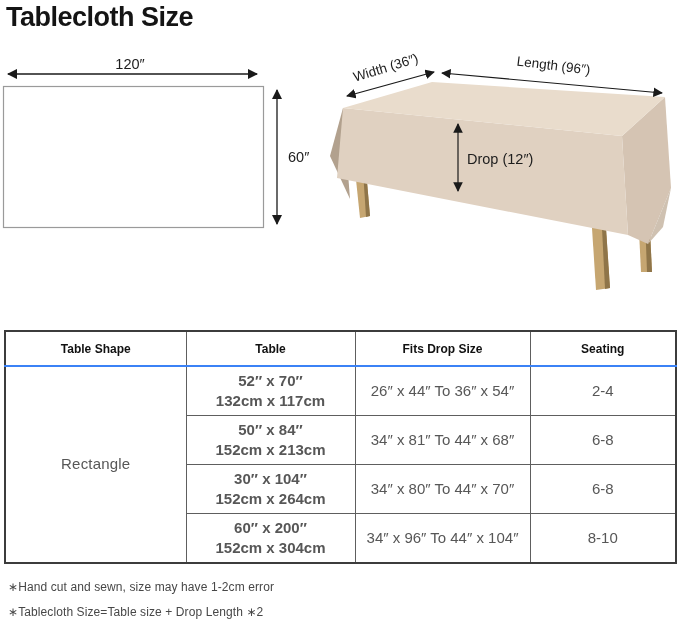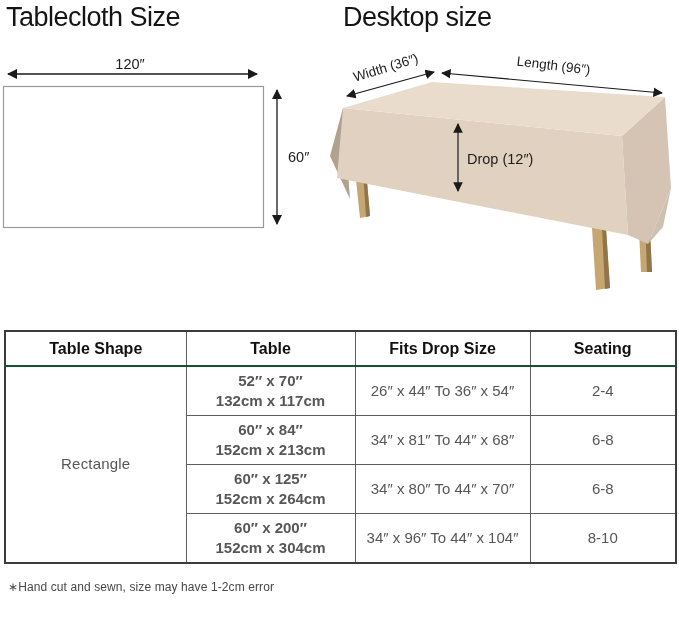--- a/index.html
+++ b/index.html
@@ -1,63 +1,62 @@
 <!DOCTYPE html>
 <html><head>
 <meta charset="utf-8">
 <style>
   html,body{margin:0;padding:0;background:#fff;}
   .canvas{
     position:relative;width:679px;height:626px;background:#fff;overflow:hidden;
     font-family:"Liberation Sans",sans-serif;color:#1a1a1a;
   }
   .big-title{
-    position:absolute;top:2px;font-size:27px;font-weight:400;
+    position:absolute;top:2px;font-size:27px;font-weight:700;
     letter-spacing:-0.5px;color:#141414;white-space:nowrap;
   }
   #title-left{left:6px;}
   #title-right{left:343px;}
   svg{position:absolute;display:block;}
   #flat-diagram{left:0;top:52px;}
   #table-illustration{left:330px;top:36px;}
   .dim-text{font-size:14.5px;fill:#1d1d1d;font-family:"Liberation Sans",sans-serif;}
   .dim-text-sm{font-size:13.5px;fill:#1d1d1d;font-family:"Liberation Sans",sans-serif;}
 
   table.size-table{
     position:absolute;left:4px;top:330px;width:671px;
     border-collapse:collapse;table-layout:fixed;background:#fff;
     font-family:"Liberation Sans",sans-serif;
   }
   table.size-table,
   table.size-table th,
   table.size-table td{border:1px solid #5e5e5e;}
   table.size-table{border:2px solid #3c3c3c;}
   table.size-table th{
-    height:31px;font-size:16px;font-weight:700;color:#111;
-    text-align:center;vertical-align:middle;border-bottom:2px solid #14532d;
+    height:31px;font-size:12px;font-weight:700;color:#111;
+    text-align:center;vertical-align:middle;border-bottom:2px solid #3b82f6;
   }
   table.size-table td{
     height:46px;text-align:center;vertical-align:middle;
     font-size:15px;color:#575757;line-height:1.35;
   }
   td.shape-cell{font-size:19px;color:#1c1c1c;letter-spacing:0.2px;}
   .cell-line{display:block;font-weight:bold;}
 
   .footnotes{
     position:absolute;left:8px;top:575px;font-size:12px;color:#474747;
     line-height:25px;letter-spacing:0.1px;
   }
 </style>
 </head>
 <body>
 
 <div class="canvas">
 
   <div id="title-left" class="big-title">Tablecloth Size</div>
-  <div id="title-right" class="big-title">Desktop size</div>
 
   <svg id="flat-diagram" width="325" height="185" viewBox="0 0 325 185">
     <defs>
       <marker id="arrA" viewBox="0 0 10 10" refX="9" refY="5" markerWidth="8" markerHeight="8" orient="auto-start-reverse">
         <path d="M0,0 L10,5 L0,10 z" fill="#1a1a1a"></path>
       </marker>
     </defs>
     <text class="dim-text" x="130" y="17" text-anchor="middle">120″</text>
     <line x1="8" y1="22" x2="257" y2="22" stroke="#1a1a1a" stroke-width="1.3" marker-start="url(#arrA)" marker-end="url(#arrA)"></line>
     <rect x="3.5" y="34.5" width="260" height="141" fill="#ffffff" stroke-width="1.2" stroke="#9a9a9a"></rect>
@@ -124,42 +123,43 @@
         <td class="shape-cell" rowspan="4">Rectangle</td>
         <td>
           <span class="cell-line">52″ x 70″</span>
           <span class="cell-line">132cm x 117cm</span>
         </td>
         <td>26″ x 44″ To 36″ x 54″</td>
         <td>2-4</td>
       </tr>
       <tr>
         <td>
-          <span class="cell-line">60″ x 84″</span>
+          <span class="cell-line">50″ x 84″</span>
           <span class="cell-line">152cm x 213cm</span>
         </td>
         <td>34″ x 81″ To 44″ x 68″</td>
         <td>6-8</td>
       </tr>
       <tr>
         <td>
-          <span class="cell-line">60″ x 125″</span>
+          <span class="cell-line">30″ x 104″</span>
           <span class="cell-line">152cm x 264cm</span>
         </td>
         <td>34″ x 80″ To 44″ x 70″</td>
         <td>6-8</td>
       </tr>
       <tr>
         <td>
           <span class="cell-line">60″ x 200″</span>
           <span class="cell-line">152cm x 304cm</span>
         </td>
         <td>34″ x 96″ To 44″ x 104″</td>
         <td>8-10</td>
       </tr>
     </tbody>
   </table>
 
   <div class="footnotes">
     <div>∗Hand cut and sewn, size may have 1-2cm error</div>
+    <div>∗Tablecloth Size=Table size + Drop Length ∗2</div>
   </div>
 
 </div>
 
 </body></html>

